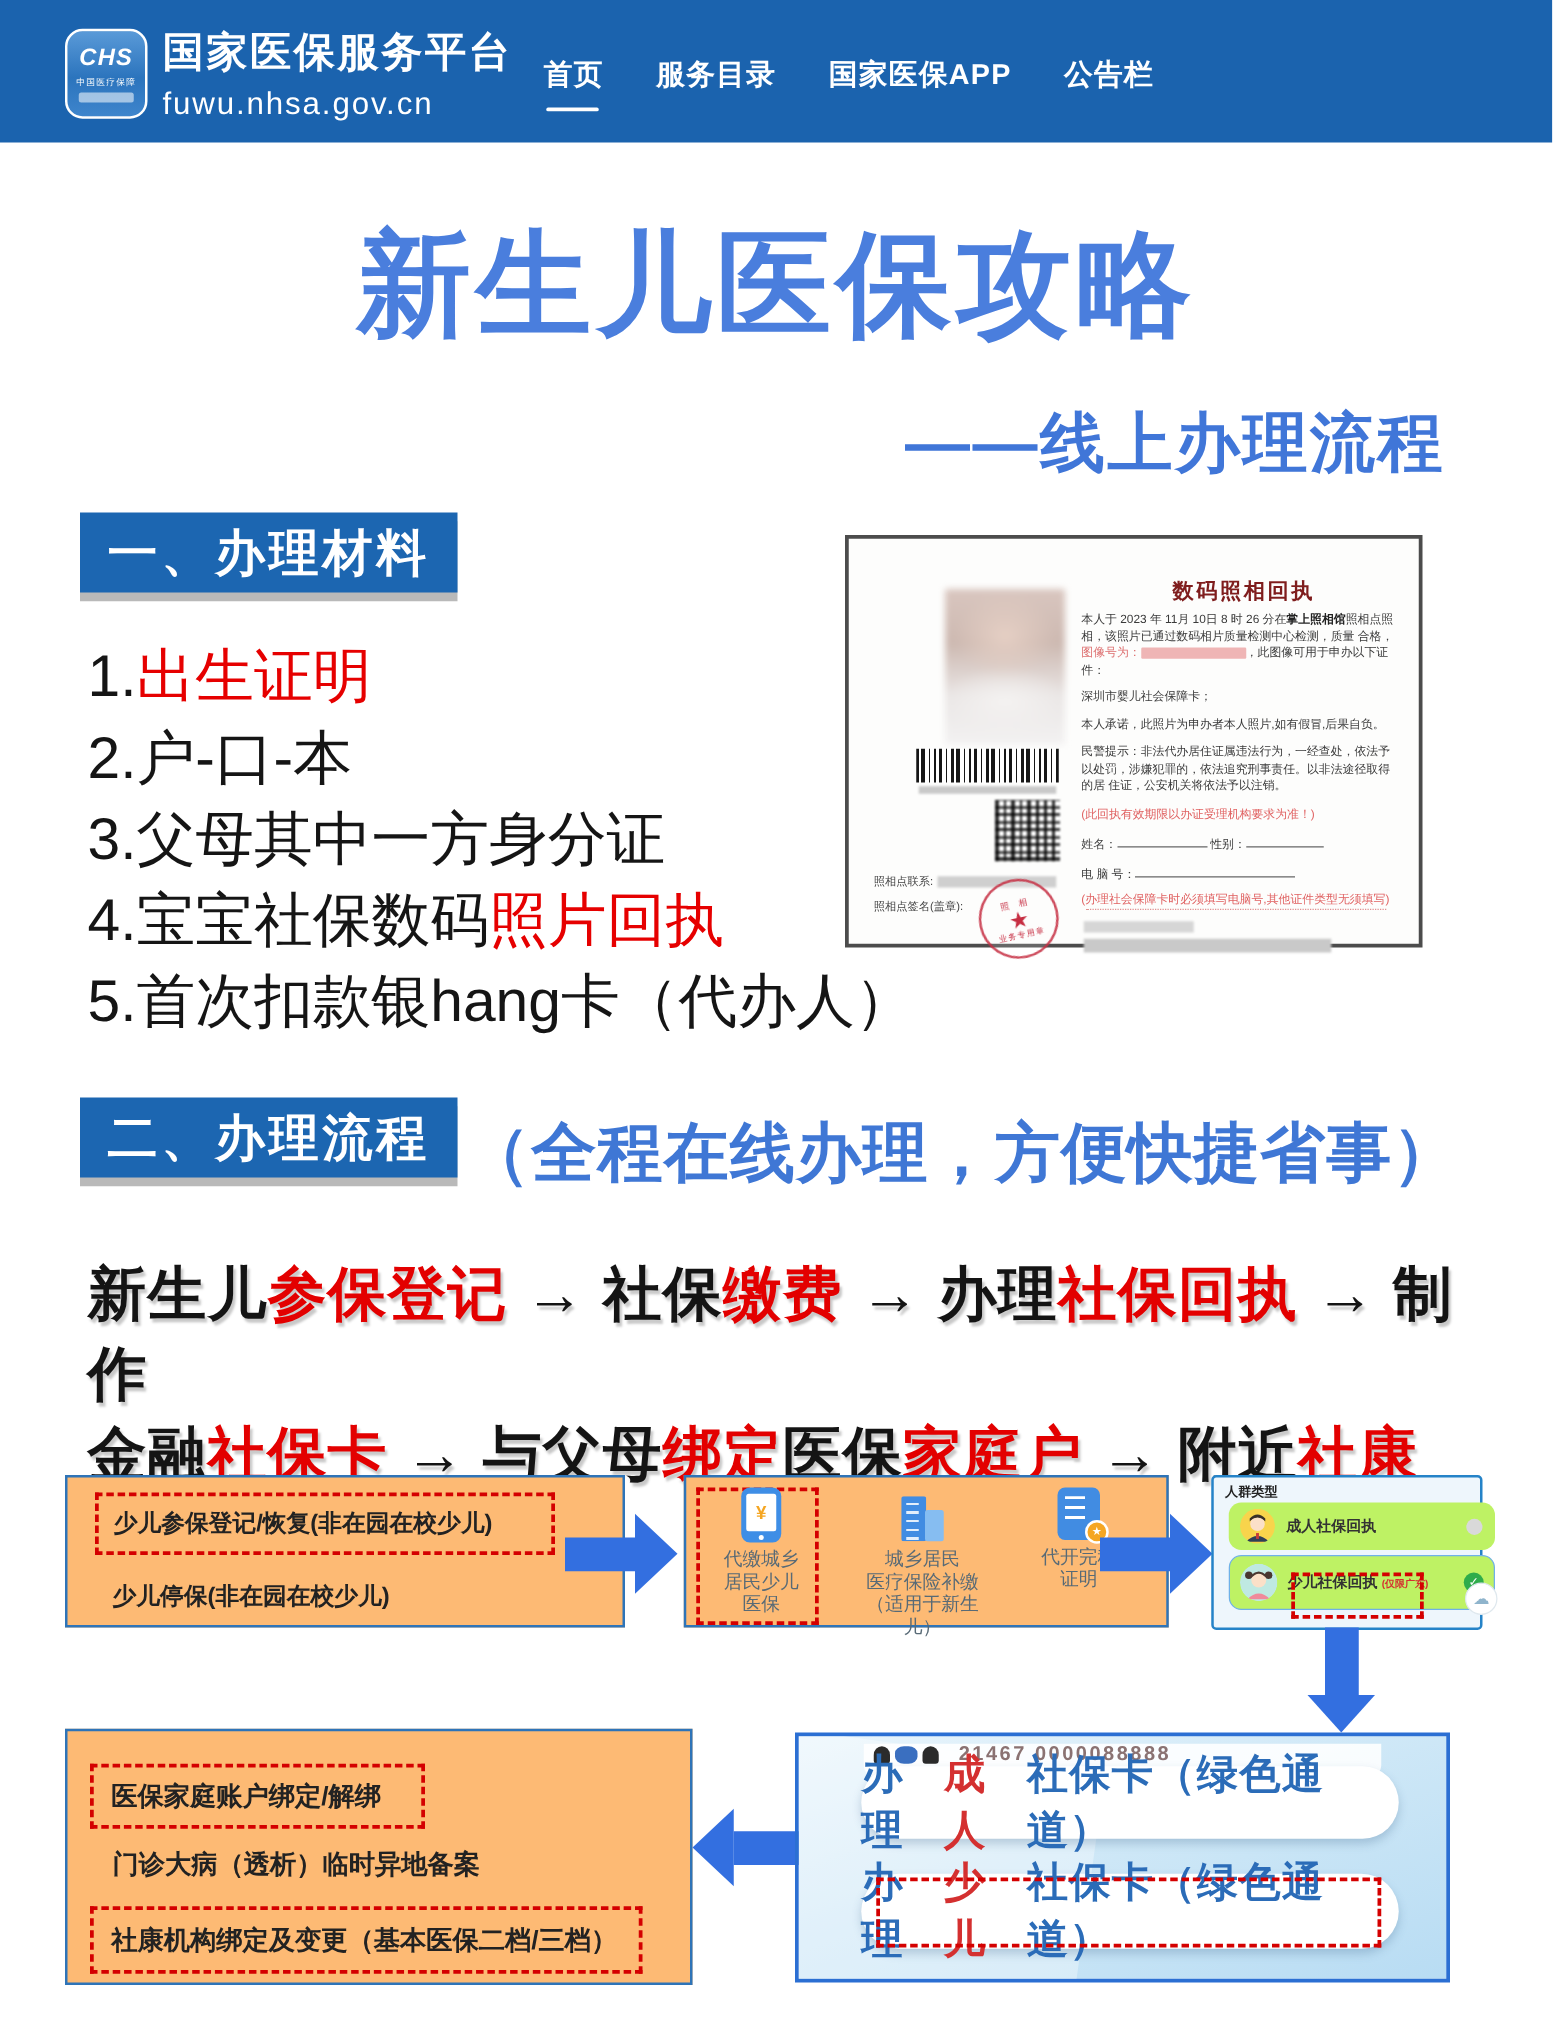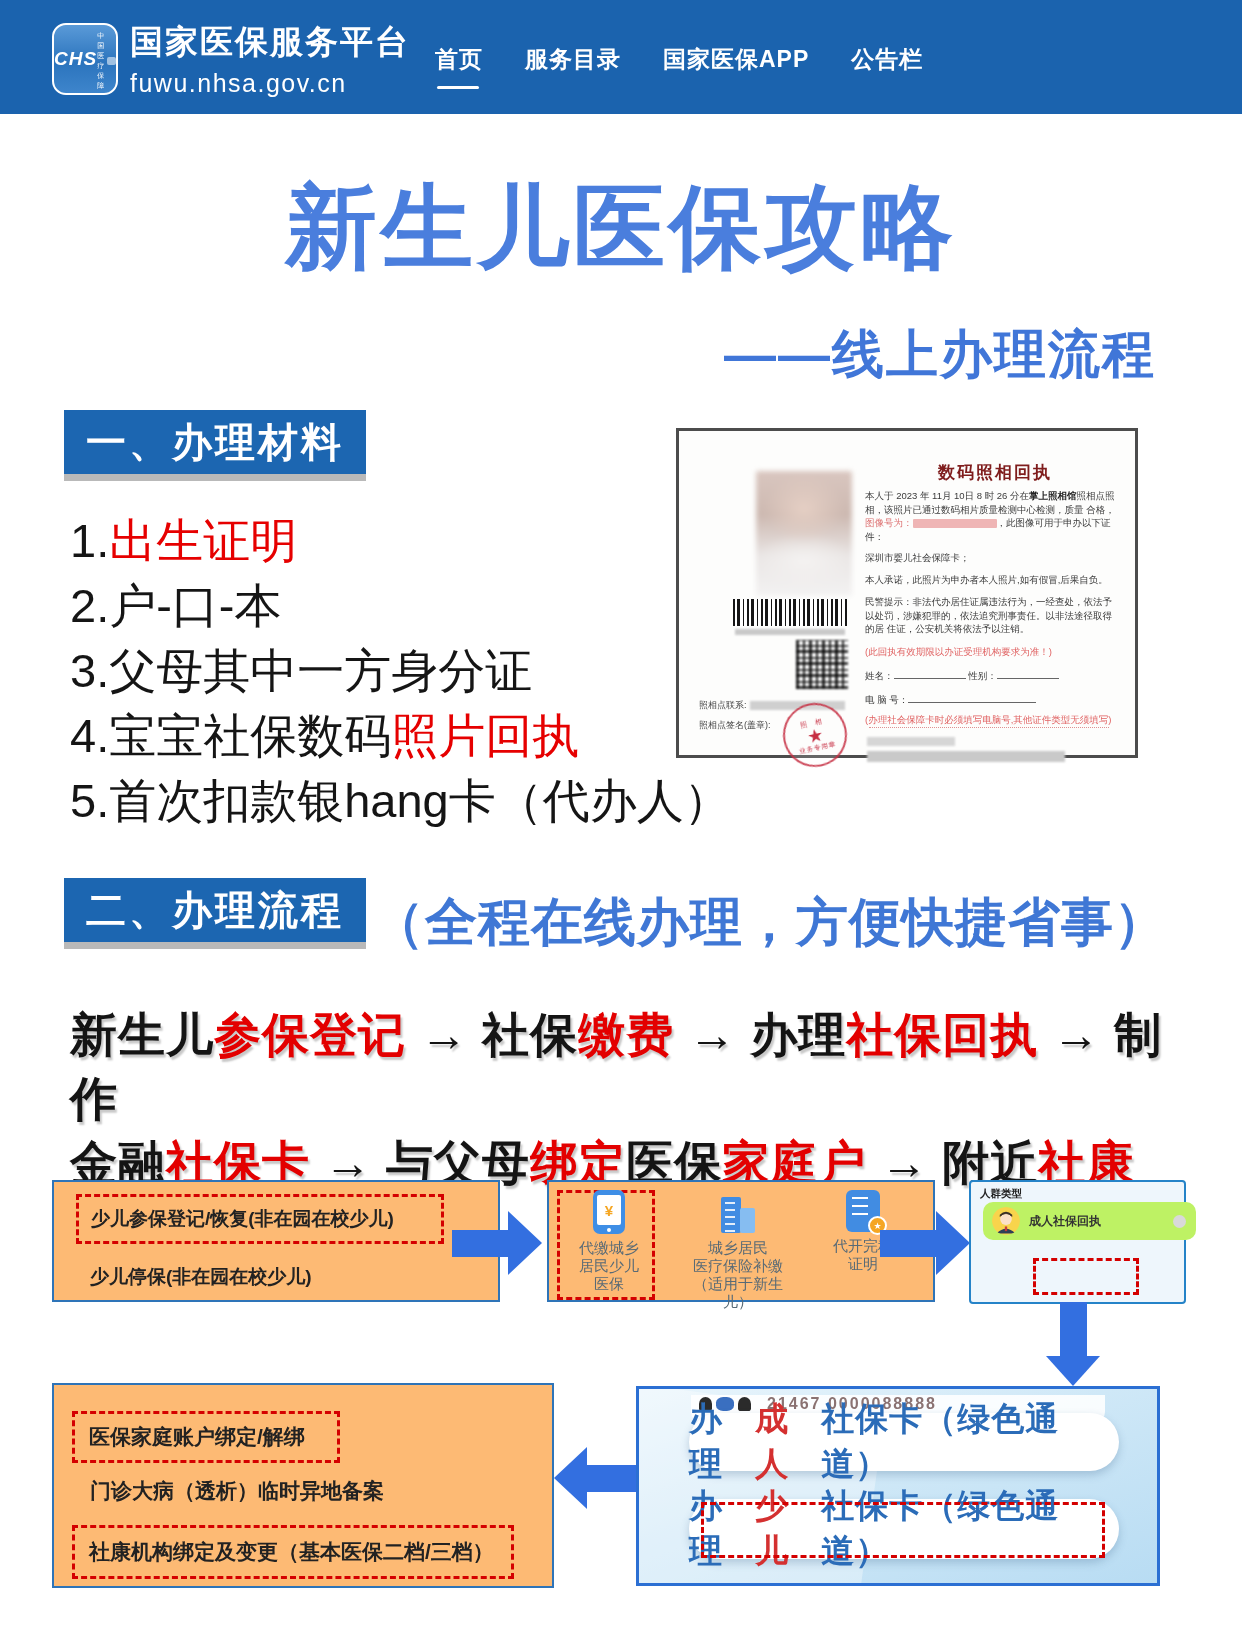--- a/index.html
+++ b/index.html
@@ -5,21 +5,21 @@
   * { margin:0; padding:0; box-sizing:border-box; }
   html,body { background:#fff; }
   body { font-family:"Liberation Sans","DejaVu Sans",sans-serif; }
   .page { position:relative; width:1242px; height:1630px; background:#fff; overflow:hidden; }
 
   
   .topbar { position:absolute; left:0; top:0; width:1242px; height:114px; background:#1b63ae; }
   .logo { position:absolute; left:52px; top:20px; display:flex; align-items:center; }
   .logo-badge { width:66px; height:72px; border:2px solid #fff; border-radius:14px;
     background:linear-gradient(180deg,#5a9ad8 0%,#2b74bd 55%,#3e85cc 100%);
-    display:flex; flex-direction:row; align-items:center; justify-content:center; color:#fff; }
+    display:flex; flex-direction:column; align-items:center; justify-content:center; color:#fff; }
   .logo-abbr { font-size:19px; font-weight:700; font-style:italic; letter-spacing:1px; }
   .logo-sub { font-size:7px; margin-top:3px; letter-spacing:1px; }
   .logo-bar { width:44px; height:8px; margin-top:3px; background:rgba(255,255,255,.55); border-radius:2px; }
   .logo-text { margin-left:12px; color:#fff; }
   .site-name { font-size:33px; font-weight:700; letter-spacing:2px; }
   .site-url { font-size:25px; letter-spacing:1.5px; margin-top:4px; font-weight:400; }
   .nav { position:absolute; left:435px; top:44px; display:flex; gap:42px; }
   .nav-item { position:relative; color:#fff; font-size:23px; font-weight:600; letter-spacing:1px; cursor:pointer; }
   .nav-item .underline { position:absolute; left:2px; bottom:-14px; width:42px; height:3px; background:#fff; border-radius:2px; }
 
@@ -322,20 +322,39 @@
             <circle cx="18" cy="15.5" r="7.5" fill="#fbe0c8"></circle>
             <path d="M10 13 Q18 4 26 13 L26 10 Q18 2 10 10 Z" fill="#3a3028"></path>
             <path d="M10.5 12 Q18 6 25.5 12 Q23 8 18 8 Q13 8 10.5 12Z" fill="#3a3028"></path>
             <path d="M6 34 Q18 22 30 34 Z" fill="#2e4057"></path>
             <rect x="16.5" y="25" width="3" height="6" fill="#c43b3b"></rect>
           </svg>
       </span>
       <span class="p-label">成人社保回执</span>
       <span class="radio-gray"></span>
     </div>
+    <div class="p-row p-row2">
+      <span class="avatar av2">
+        <svg viewBox="0 0 36 36" width="30" height="30">
+            <circle cx="18" cy="18" r="18" fill="#bfe9e2"></circle>
+            <circle cx="8.5" cy="11" r="3.6" fill="#4a3730"></circle>
+            <circle cx="27.5" cy="11" r="3.6" fill="#4a3730"></circle>
+            <circle cx="18" cy="15.5" r="7.2" fill="#fbe0c8"></circle>
+            <path d="M10.5 14 Q18 5 25.5 14 L25.5 11 Q18 4 10.5 11 Z" fill="#4a3730"></path>
+            <path d="M7 34 Q18 23 29 34 Z" fill="#f08a9b"></path>
+          </svg>
+      </span>
+      <span class="p-label"><span>少儿社保回执</span> <span class="p-note">(仅限广东)</span></span>
+      <span class="check-green">
+          <span>✓</span>
+        </span>
+      <span class="cloud-btn">
+          <span>☁</span>
+        </span>
+    </div>
     <div class="box3-dash dashed"></div>
   </div>
 
   <div class="arrow-d arrow3">
       <div class="stem"></div>
       <div class="head"></div>
     </div>
 
   <div class="dbox box5">
     <div class="box5-d1 dashed">

